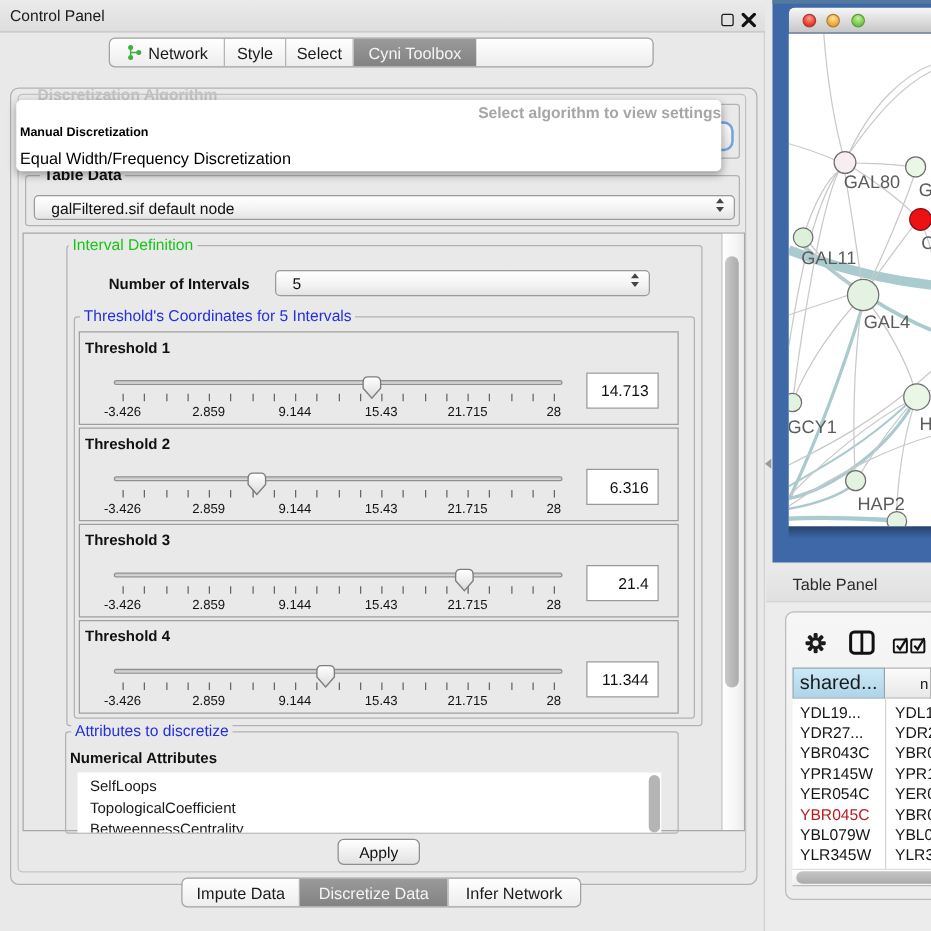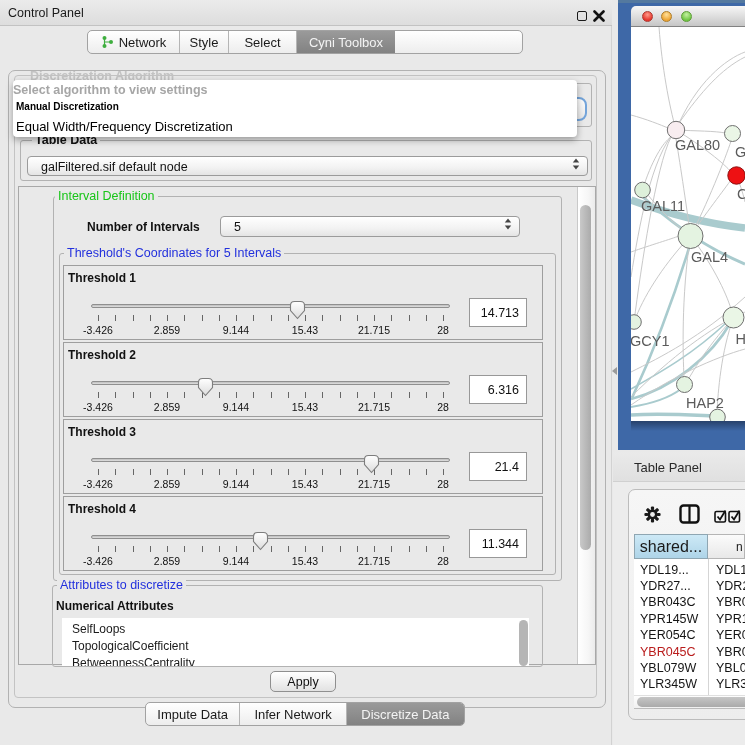--- a/index.html
+++ b/index.html
@@ -28,39 +28,39 @@
     <path d="M1.5,1.5 L10.5,10.5 M10.5,1.5 L1.5,10.5" stroke="#111" stroke-width="2.6" stroke-linecap="round"></path>
   </svg>
 <div class="tbar" style="left:87px;top:30px;width:436px;height:24px">
 <div class="tseg" style="width:91px"><svg width="13" height="14" style="margin-right:5px">
         <circle cx="3.5" cy="3" r="2" fill="#3fae3f"></circle>
         <circle cx="3.5" cy="11" r="2" fill="#3fae3f"></circle>
         <circle cx="10" cy="7" r="2" fill="#3fae3f"></circle>
         <path d="M3.5,3 V11 M3.5,7 H10" stroke="#3fae3f" stroke-width="1.2" fill="none"></path>
       </svg>Network</div>
 <div class="tseg" style="width:49px">Style</div>
-<div class="tseg" style="width:68px">Select</div>
+<div class="tseg" style="width:54px">Select</div>
 <div class="tseg tsel" style="width:99px">Cyni Toolbox</div>
 </div>
 <div class="ab" style="left:8px;top:70px;width:598px;height:638px;border:1px solid #b2b2b2;border-radius:7px;background:#e9e9e9"></div>
 <div class="ab" style="left:14px;top:75px;width:583px;height:623px;border:1px solid #c3c3c3;border-radius:4px"></div>
 <div class="grp" style="left:20px;top:83px;width:572px;height:44px"></div>
 <div class="ab" style="left:556px;top:97px;width:31px;height:24px;border:2.5px solid #73a4da;border-radius:8px;background:linear-gradient(#fdfdfd,#e8e8e8)"></div>
 <div class="ab bold" style="left:28px;top:69px;font-size:12.5px;color:#c3c3c3;background:transparent;padding:0 2px">Discretization Algorithm</div>
 <div class="grp" style="left:20px;top:140px;width:572px;height:41px"></div>
 <div class="glabel bold" style="left:32px;top:134px;color:#111">Table Data</div>
 <div class="combo" style="left:27px;top:156px;width:561px;height:20px">
     <span class="ab" style="left:13px;top:2.5px">galFiltered.sif default node</span>
   </div>
 <div class="stepper" style="left:570px;top:158px">
     <div class="up" style="transform:scale(0.8)"></div>
     <div class="dn" style="transform:scale(0.8)"></div>
   </div>
 <div class="ab" style="left:13px;top:80px;width:564px;height:57px;background:#fff;border-radius:4px;box-shadow:0 3px 7px rgba(0,0,0,0.35)"></div>
-<div class="ab bold" style="left:13px;top:83px;width:564px;text-align:left;font-size:12.5px;color:#a6a6a6">Select algorithm to view settings</div>
+<div class="ab bold" style="left:13px;top:83px;width:564px;text-align:right;font-size:12.5px;color:#a6a6a6">Select algorithm to view settings</div>
 <div class="ab bold" style="left:16px;top:101px;font-size:10px;color:#000">Manual Discretization</div>
 <div class="ab" style="left:16px;top:119px;font-size:13px;color:#000">Equal Width/Frequency Discretization</div>
 <div class="ab" style="left:18px;top:186px;width:578px;height:479px;border:1px solid #a8a8a8"></div>
 <div class="ab" style="left:577px;top:187px;width:18px;height:477px;background:linear-gradient(to right,#ffffff,#f6f6f6 60%,#ebebeb);border-left:1px solid #c9c9c9"></div>
 <div class="ab" style="left:580px;top:205px;width:11px;height:345px;border-radius:6px;background:linear-gradient(to right,#c9c9c9,#ababab)"></div>
 <div class="grp" style="left:53px;top:196px;width:509px;height:385px"></div>
 <div class="glabel" style="left:55px;top:190px;color:#17c517">Interval Definition</div>
 <div class="ab bold" style="left:87px;top:220px;font-size:12px;color:#111">Number of Intervals</div>
 <div class="combo" style="left:220px;top:216px;width:300px;height:21px">
     <span class="ab" style="left:13px;top:3px">5</span>
@@ -234,22 +234,22 @@
 <div class="grp" style="left:52px;top:585px;width:491px;height:82px"></div>
 <div class="glabel" style="left:57px;top:579px;color:#2230dd">Attributes to discretize</div>
 <div class="ab bold" style="left:56px;top:599px;font-size:12px;color:#111">Numerical Attributes</div>
 <div class="ab" style="left:62px;top:618px;width:467px;height:48px;background:#fff;overflow:hidden">
     <div style="font-size:12px;color:#1a1a1a;padding:3px 0 0 10px;line-height:17px">SelfLoops<br>TopologicalCoefficient<br>BetweennessCentrality</div>
   </div>
 <div class="ab" style="left:518.5px;top:620px;width:9px;height:46px;border-radius:5px;background:#b5b5b5"></div>
 <div class="ab" style="left:270px;top:671px;width:66px;height:21px;border:1px solid #8f8f8f;border-radius:5px;background:linear-gradient(#ffffff,#e2e2e2);display:flex;align-items:center;justify-content:center;font-size:12.5px;color:#111">Apply</div>
 <div class="tbar" style="left:145px;top:702px;width:320px;height:24px">
 <div class="tseg" style="width:94px">Impute Data</div>
+<div class="tseg tsel" style="width:119px">Discretize Data</div>
 <div class="tseg" style="width:107px">Infer Network</div>
-<div class="tseg tsel" style="width:119px">Discretize Data</div>
 </div>
 <div class="ab" style="left:618px;top:0;width:127px;height:450px;background:#3e68a7"></div>
 <div class="ab" style="left:618px;top:0;width:127px;height:3px;background:#54799f"></div>
 <div class="ab" style="left:631px;top:421px;width:114px;height:10px;background:linear-gradient(#27416b,#3e68a7)"></div>
 <div class="ab" style="left:631px;top:6px;width:114px;height:21px;background:linear-gradient(#f7f7f7,#c6c6c6);border-bottom:1px solid #828282;border-radius:5px 0 0 0"></div>
 <div class="ab" style="left:641.5px;top:11px;width:11px;height:11px;border-radius:50%;background:radial-gradient(circle at 50% 30%, #ff9a8a, #e5352b 70%);border:1px solid #ab3a32"></div>
 <div class="ab" style="left:661.0px;top:11px;width:11px;height:11px;border-radius:50%;background:radial-gradient(circle at 50% 30%, #ffe09a, #eda433 70%);border:1px solid #ad7d2a"></div>
 <div class="ab" style="left:680.5px;top:11px;width:11px;height:11px;border-radius:50%;background:radial-gradient(circle at 50% 30%, #c4f0a0, #6fc643 70%);border:1px solid #5e9c38"></div>
 <div class="ab" style="left:631px;top:27px;width:114px;height:394px;background:#fff;overflow:hidden">
 <svg width="114" height="394" style="position:absolute;left:0;top:0">

